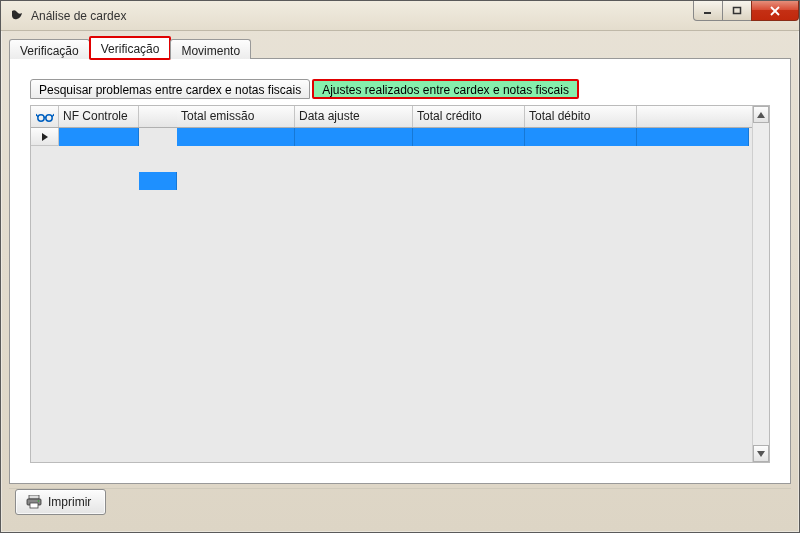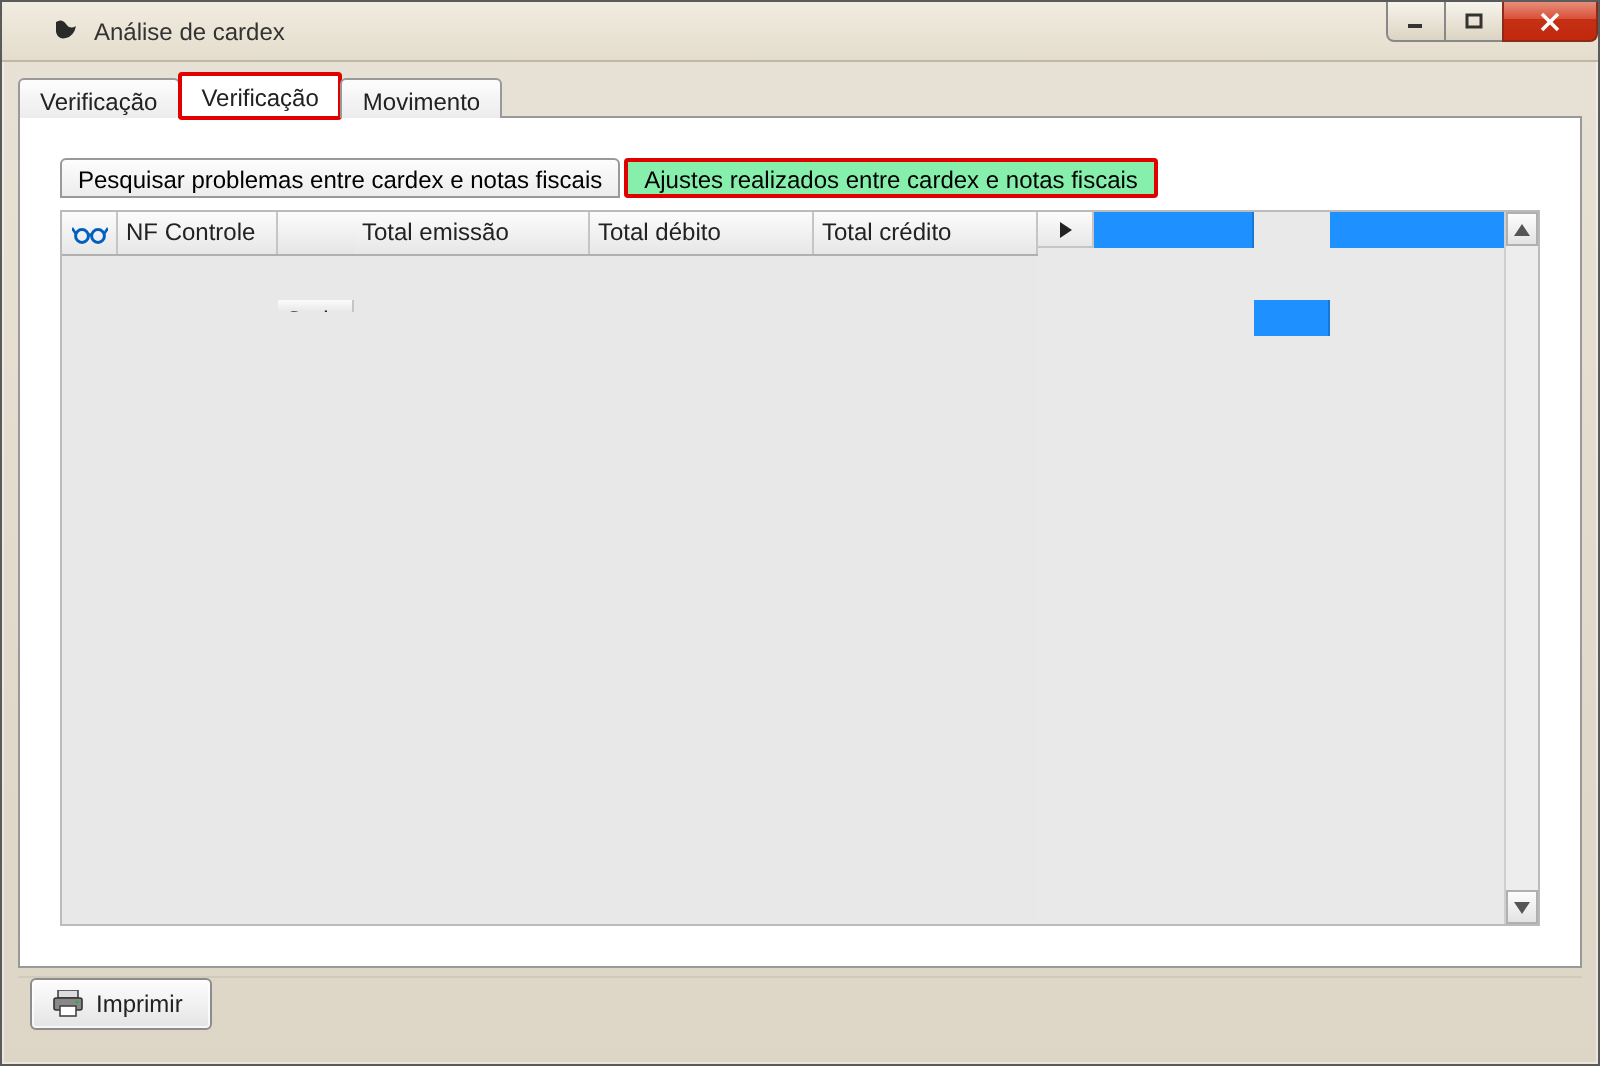--- a/index.html
+++ b/index.html
@@ -18,21 +18,21 @@
       border: 1px solid #5a5a5a;
       display: flex;
       flex-direction: column;
       box-shadow: 0 0 0 1px rgba(255,255,255,0.4) inset;
     }
     .titlebar {
       height: 30px;
       background: linear-gradient(to bottom, #f1ece0 0%, #e4ddcd 100%);
       display: flex;
       align-items: center;
-      padding: 0 0 0 24px;
+      padding: 0 0 0 8px;
       border-bottom: 1px solid #bfb8a8;
     }
     .titlebar-icon {
       width: 16px;
       height: 16px;
       margin-right: 6px;
       display: flex;
       align-items: center;
       justify-content: center;
     }
@@ -135,21 +135,21 @@
     }
     .grid-wrap {
       flex: 1;
       display: flex;
       border: 1px solid #bbb;
       background: #e8e8e8;
     }
     .grid-main {
       flex: 1;
       display: flex;
-      flex-direction: row;
+      flex-direction: column;
       overflow: hidden;
     }
     .grid-header {
       display: flex;
       background: linear-gradient(to bottom, #fcfcfc, #e5e5e5);
       border-bottom: 1px solid #b0b0b0;
       height: 22px;
     }
     .gh-cell {
       border-right: 1px solid #c5c5c5;
@@ -289,22 +289,23 @@
                 <circle cx="5" cy="7" r="3.2" fill="none" stroke="#0060c0" stroke-width="1.5"></circle>
                 <circle cx="13" cy="7" r="3.2" fill="none" stroke="#0060c0" stroke-width="1.5"></circle>
                 <path d="M8 7 Q9 5.5 10 7" fill="none" stroke="#0060c0" stroke-width="1.3"></path>
                 <path d="M2 6 L0 3" stroke="#0060c0" stroke-width="1.3"></path>
                 <path d="M16 6 L18 3" stroke="#0060c0" stroke-width="1.3"></path>
               </svg>
             </div>
             <div class="gh-cell col-nf">NF Controle</div>
             <div class="gh-cell col-serie">Serie</div>
             <div class="gh-cell col-emis">Total emissão</div>
+            <div class="gh-cell col-ajus">Data ajuste</div>
+            <div class="gh-cell col-cred">Total crédito</div>
             <div class="gh-cell col-deb">Total débito</div>
-            <div class="gh-cell col-cred">Total crédito</div>
           </div>
           <div class="grid-body">
             <div class="grid-row">
               <div class="row-indicator col-icon">
                 <svg width="8" height="10" viewBox="0 0 8 10">
                     <polygon points="1,1 7,5 1,9" fill="#222"></polygon>
                   </svg>
               </div>
               <div class="row-cell col-nf"></div>
               <div class="row-cell col-serie"></div>

